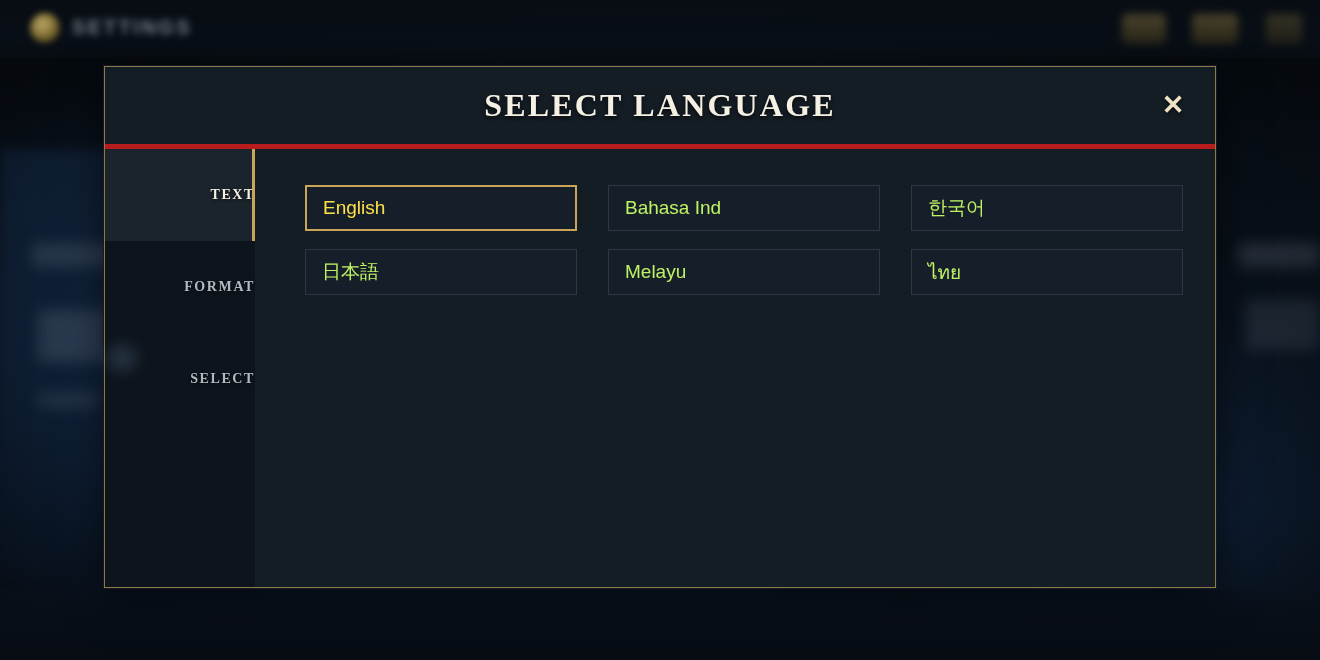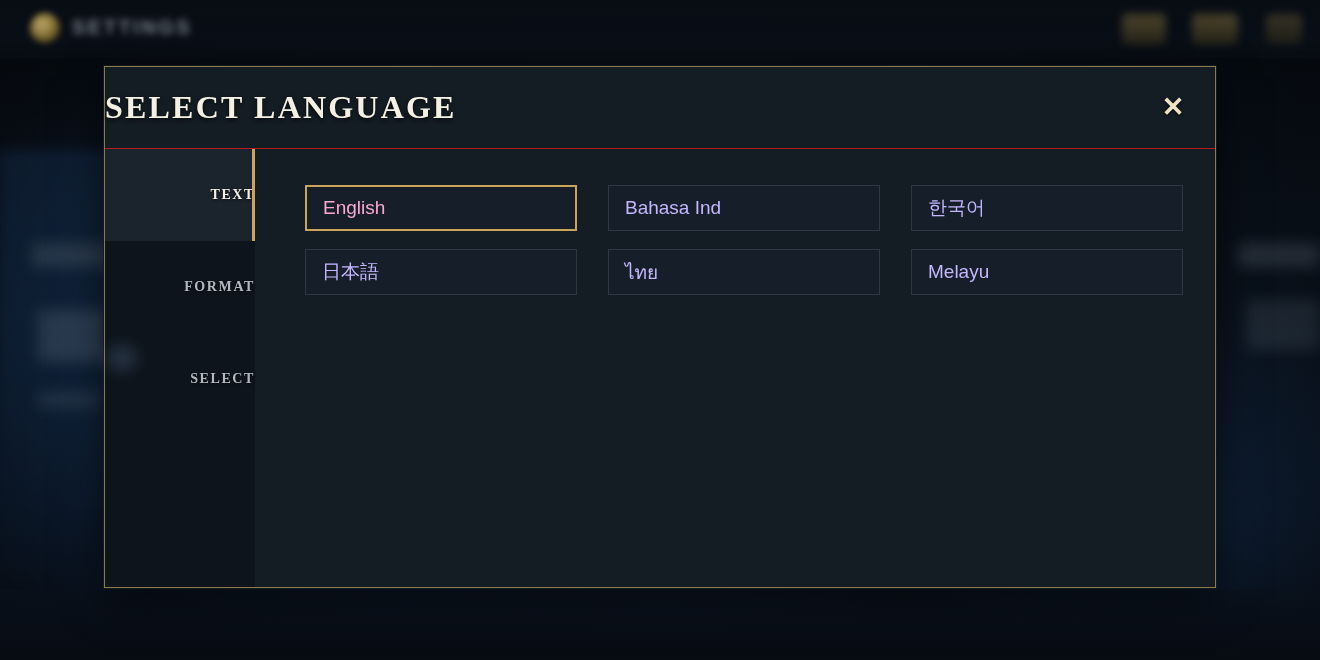--- a/index.html
+++ b/index.html
@@ -93,22 +93,22 @@
     background:#141c24;
     border:1px solid #8d7a4a;
     box-shadow:0 0 0 1px rgba(20,26,34,0.9), 0 10px 40px rgba(0,0,0,0.62);
     display:flex; flex-direction:column;
     z-index:5;
   }
 
   .modal-header {
     position:relative;
     height:82px; flex:0 0 82px;
-    border-bottom:1px solid #b91c1c;
-    display:flex; align-items:center; 
+    border-bottom:5px solid #b91c1c;
+    display:flex; align-items:center; justify-content:center;
   }
   .modal-title {
     font-family:"Liberation Serif", serif;
     font-size:32px; font-weight:bold;
     letter-spacing:2.2px;
     color:#f4f1e4;
     text-shadow:0 2px 4px rgba(0,0,0,0.75);
   }
   .close-btn {
     position:absolute; right:24px; top:50%;
@@ -170,29 +170,29 @@
     display:grid;
     grid-template-columns:repeat(3, 272px);
     gap:18px 31px;
   }
   .lang-btn {
     height:46px;
     display:flex; align-items:center;
     padding:0 16px;
     background:#161f29;
     border:1px solid #2c3945;
-    color:#c4b5fd;
+    color:#bef264;
     font-size:19px;
     cursor:pointer;
     user-select:none;
   }
   .lang-btn.selected {
     border:2px solid #c8a558;
     background:#161f29;
-    color:#f9a8d4;
+    color:#fde047;
   }
 </style>
 </head>
 <body>
 
 <div id="screen">
 
   <div class="bg-layer"></div>
   <div class="bg-panel-left"></div>
   <div class="bg-ghost g1"></div>
@@ -238,21 +238,21 @@
           <span>SELECT</span>
         </div>
       </div>
 
       <div class="content">
         <div class="lang-grid">
           <div class="lang-btn selected">English</div>
           <div class="lang-btn">Bahasa Ind</div>
           <div class="lang-btn">한국어</div>
           <div class="lang-btn">日本語</div>
+          <div class="lang-btn">Melayu</div>
           <div class="lang-btn">ไทย</div>
-          <div class="lang-btn">Melayu</div>
         </div>
       </div>
 
     </div>
   </div>
 
 </div>
 
 </body></html>

